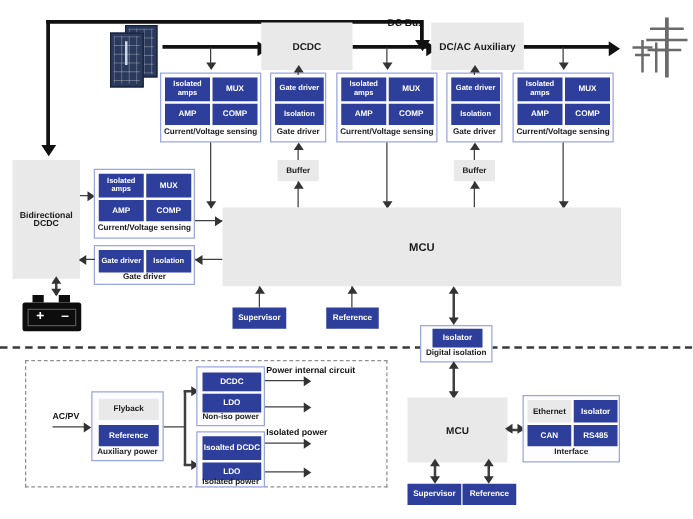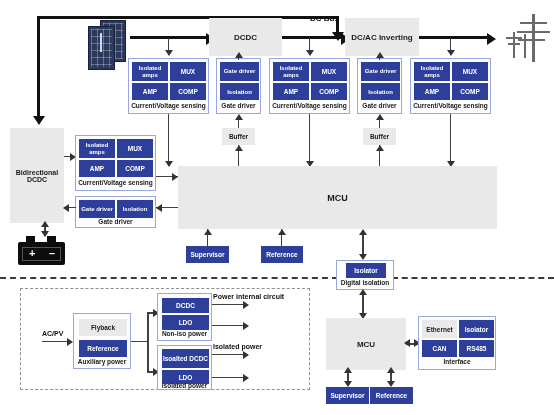--- a/index.html
+++ b/index.html
@@ -64,21 +64,21 @@
   <div class="arr arb" style="left:341px;top:33px;"></div>
 
   <div class="lnb" style="left:336px;top:16px;width:3px;height:22px;"></div>
   <div class="arr adb" style="left:332px;top:32px;"></div>
   <div class="lbl" style="left:310px;top:14px;font-size:8px;">DC Bus</div>
 
   <div class="lnb" style="left:419px;top:36px;width:72px;height:3px;"></div>
   <div class="arr arb" style="left:487px;top:33px;"></div>
 
   <div class="blk gray" style="left:209px;top:18px;width:73px;height:38px;font-size:8px;">DCDC</div>
-  <div class="blk gray" style="left:345px;top:18px;width:74px;height:38px;font-size:8px;">DC/AC Inverting</div>
+  <div class="blk gray" style="left:345px;top:18px;width:74px;height:38px;font-size:8px;">DC/AC Auxiliary</div>
 
   <div>
     <div class="panel" style="left:100px;top:20px;width:24px;height:40px;">
       <div class="cellgrid"></div>
         <div class="strip" style="left:11px;top:5px;height:18px;"></div>
     </div>
     <div class="panel" style="left:88px;top:26px;width:25px;height:42px;">
       <div class="cellgrid"></div>
         <div class="strip" style="left:11px;top:6px;height:19px;"></div>
     </div>

